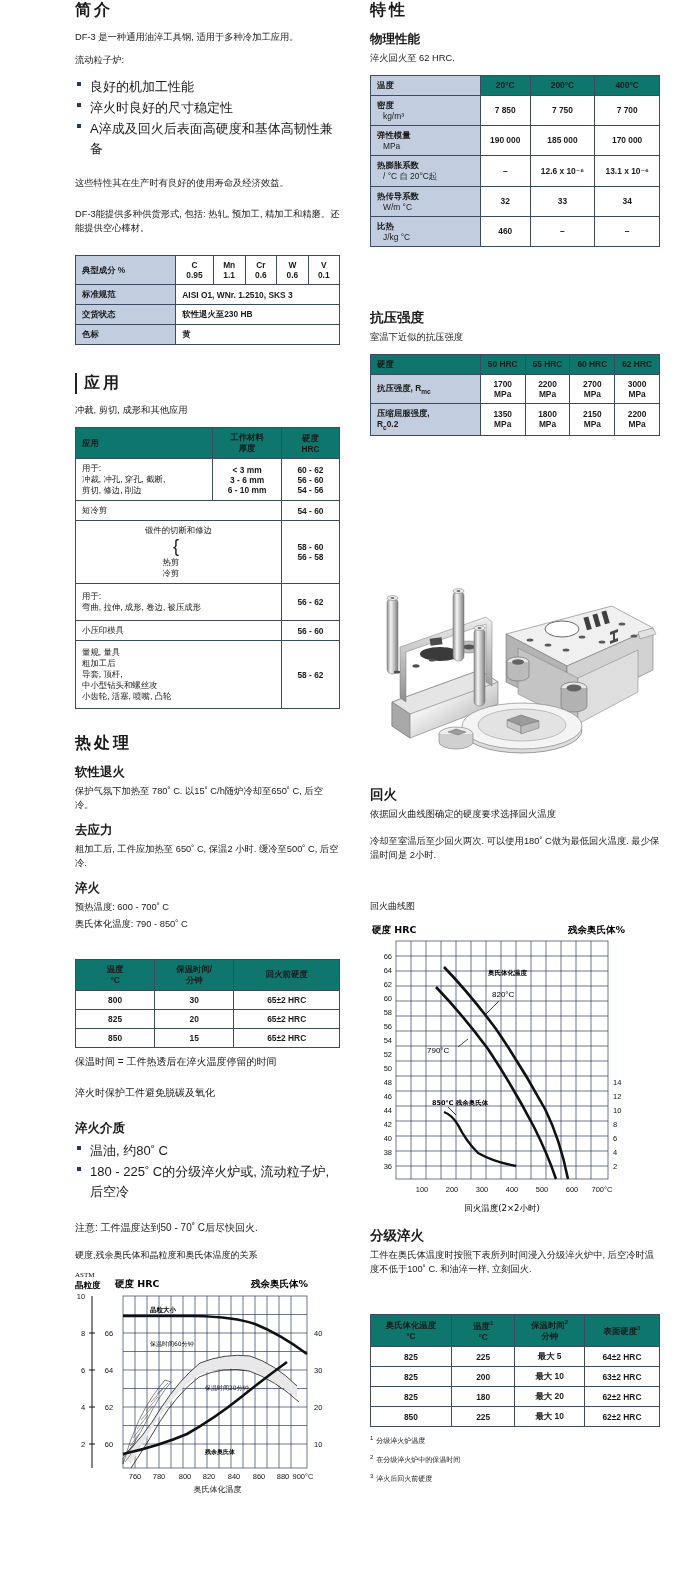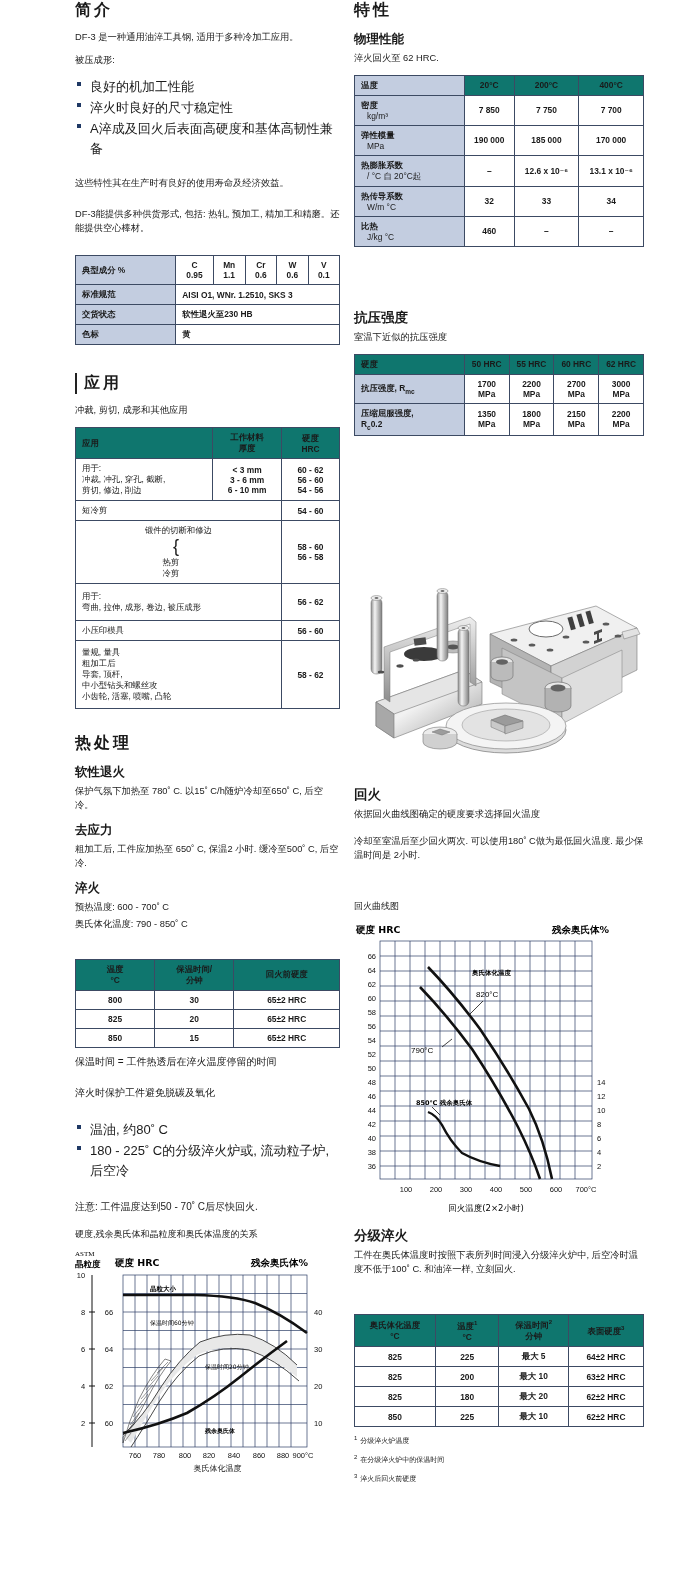--- a/index.html
+++ b/index.html
@@ -4,21 +4,21 @@
 <style>
   html,body{margin:0;padding:0;}
   body{
     width:677px;height:1595px;background:#ffffff;
     font-family:"Liberation Sans","DejaVu Sans",sans-serif;
     color:#1a1a1a;position:relative;overflow:hidden;
   }
   .page{position:relative;width:677px;height:1595px;}
   .col{position:absolute;top:0;}
   .col-left{left:75px;width:265px;}
-  .col-right{left:354px;width:290px;}
+  .col-right{left:370px;width:290px;}
 
   h1.sec{
     font-size:16px;font-weight:bold;margin:0 0 10px 0;letter-spacing:3px;
     font-family:"DejaVu Sans",sans-serif;
   }
   h1.sec.bar{border-left:2px solid #222;padding-left:7px;}
   h2.sub{font-size:12.5px;font-weight:bold;margin:0 0 4px 0;font-family:"DejaVu Sans",sans-serif;}
   p.body{font-size:9.3px;line-height:1.5;margin:0 0 9px 0;}
   p.tight{margin:0 0 3px 0;}
   ul.bul{list-style:none;margin:0 0 8px 0;padding:0;}
@@ -46,21 +46,21 @@
 </style>
 </head>
 <body>
 
 <div class="page">
 
   <div class="col col-left">
 
     <h1 class="sec">简介</h1>
     <p class="body">DF-3 是一种通用油淬工具钢, 适用于多种冷加工应用。</p>
-    <p class="body">被压成形:</p>
+    <p class="body">流动粒子炉:</p>
     <ul class="bul">
       <li>良好的机加工性能</li>
       <li>淬火时良好的尺寸稳定性</li>
       <li>A淬成及回火后表面高硬度和基体高韧性兼备</li>
     </ul>
     <div style="height:10px"></div>
     <p class="body">这些特性其在生产时有良好的使用寿命及经济效益。</p>
     <div style="height:8px"></div>
     <p class="body">DF-3能提供多种供货形式, 包括: 热轧, 预加工, 精加工和精磨。还能提供空心棒材。</p>
 
@@ -231,20 +231,21 @@
       </tr>
     </tbody>
       </table>
 
     <p class="note">保温时间 = 工件热透后在淬火温度停留的时间</p>
     <div style="height:10px"></div>
     <p class="note">淬火时保护工件避免脱碳及氧化</p>
 
     <div style="height:20px"></div>
 
+    <h2 class="sub">淬火介质</h2>
     <ul class="bul">
       <li>温油, 约80˚ C</li>
       <li>180 - 225˚ C的分级淬火炉或, 流动粒子炉, 后空冷</li>
     </ul>
     <div style="height:4px"></div>
     <p class="note">注意: 工件温度达到50 - 70˚ C后尽快回火.</p>
 
     <div style="height:14px"></div>
     <p class="chart-title">硬度,残余奥氏体和晶粒度和奥氏体温度的关系</p>
 

